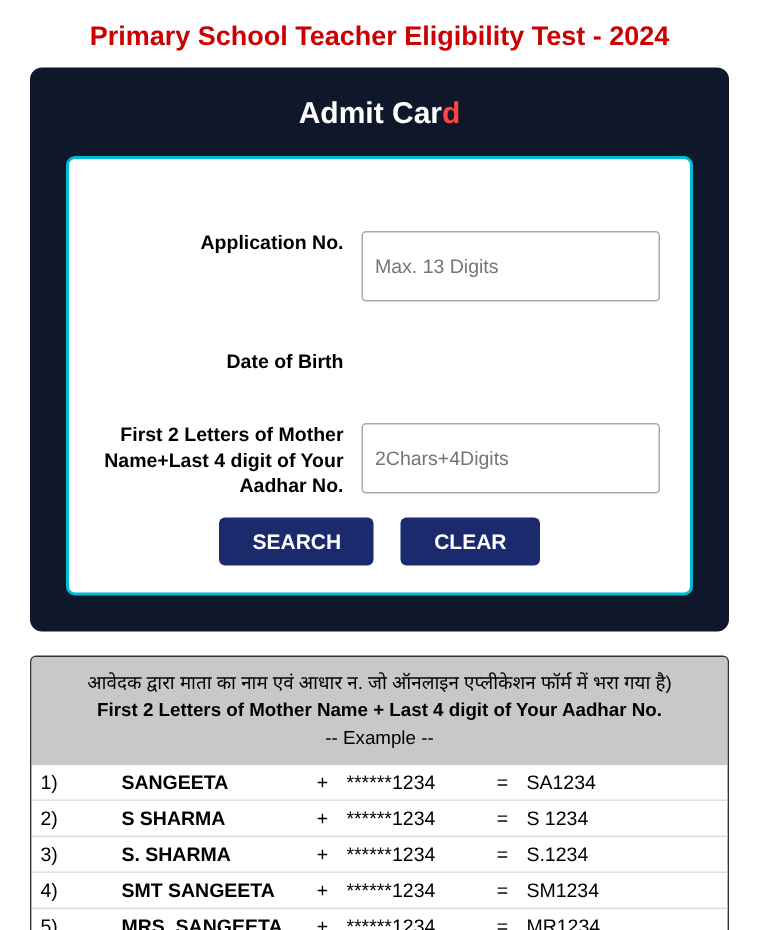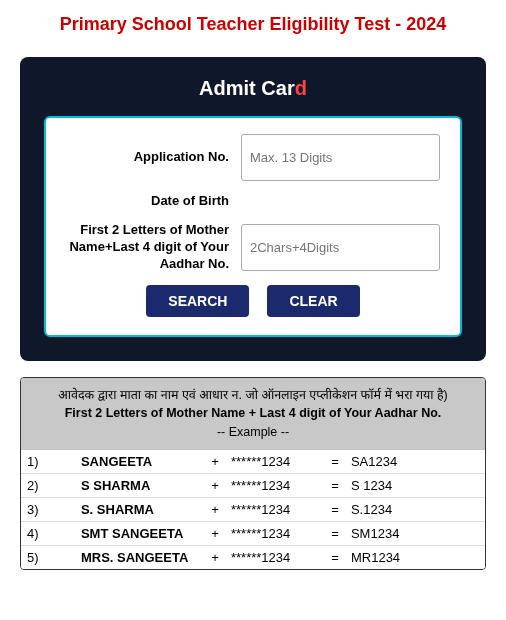--- a/index.html
+++ b/index.html
@@ -6,21 +6,21 @@
     body {
       width: 506px;
       min-height: 620px;
       background: #ffffff;
       font-family: Arial, sans-serif;
       font-size: 14px;
     }
 
     .page-title {
       text-align: center;
-      padding: 14px 10px 22px;
+      padding: 14px 10px 10px;
       font-size: 18px;
       font-weight: bold;
       color: #cc0000;
     }
 
     .outer-card {
       background: #0f172a;
       margin: 0 20px 16px 20px;
       border-radius: 8px;
       padding: 20px 24px 24px;
@@ -40,22 +40,23 @@
 
     .inner-form {
       background: #ffffff;
       border: 2px solid #00bcd4;
       border-radius: 6px;
       padding: 16px 20px 18px;
     }
 
     .form-row {
       display: flex;
-      align-items: center;
+      align-items: flex-start;
       margin-bottom: 12px;
+      margin-top: 32px;
     }
 
     .form-label {
       font-weight: bold;
       color: #000000;
       width: 175px;
       text-align: right;
       padding-right: 12px;
       font-size: 13px;
       line-height: 1.3;

